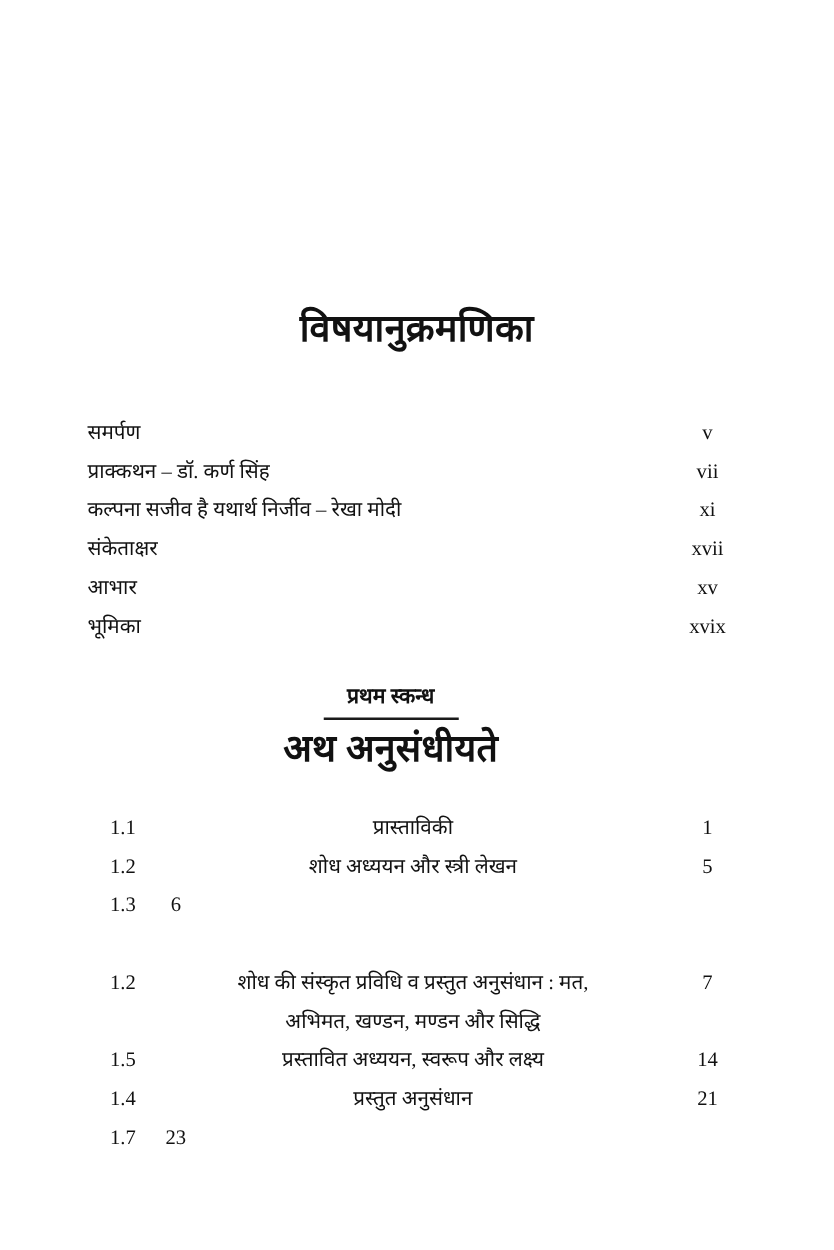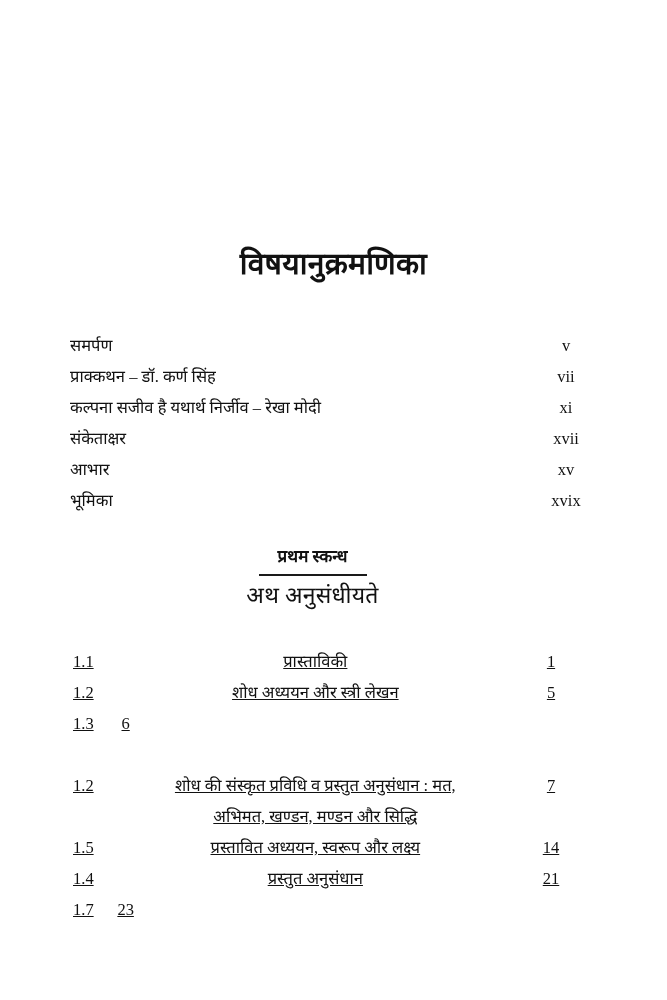--- a/index.html
+++ b/index.html
@@ -77,33 +77,32 @@
     font-weight: bold;
     line-height: 1.35;
   }
   .section-rule {
     width: 108px;
     height: 2px;
     background: #1a1a1a;
     margin: 5px auto 4px auto;
   }
   .section-title {
-    font-size: 23px;
-    font-weight: normal;
+    font-size: 30px;
+    font-weight: bold;
     line-height: 1.35;
     letter-spacing: 0.2px;
   }
 
   
   .chapters {
     position: absolute;
     top: 646px;
-    left: 55px;
+    left: 70px;
     width: 528px;
-    text-decoration: underline;
   }
   .ch-row {
     display: flex;
     align-items: baseline;
     min-height: 31px;
   }
   .ch-num {
     flex: 0 0 37px;
     font-size: 16.5px;
     line-height: 31px;

